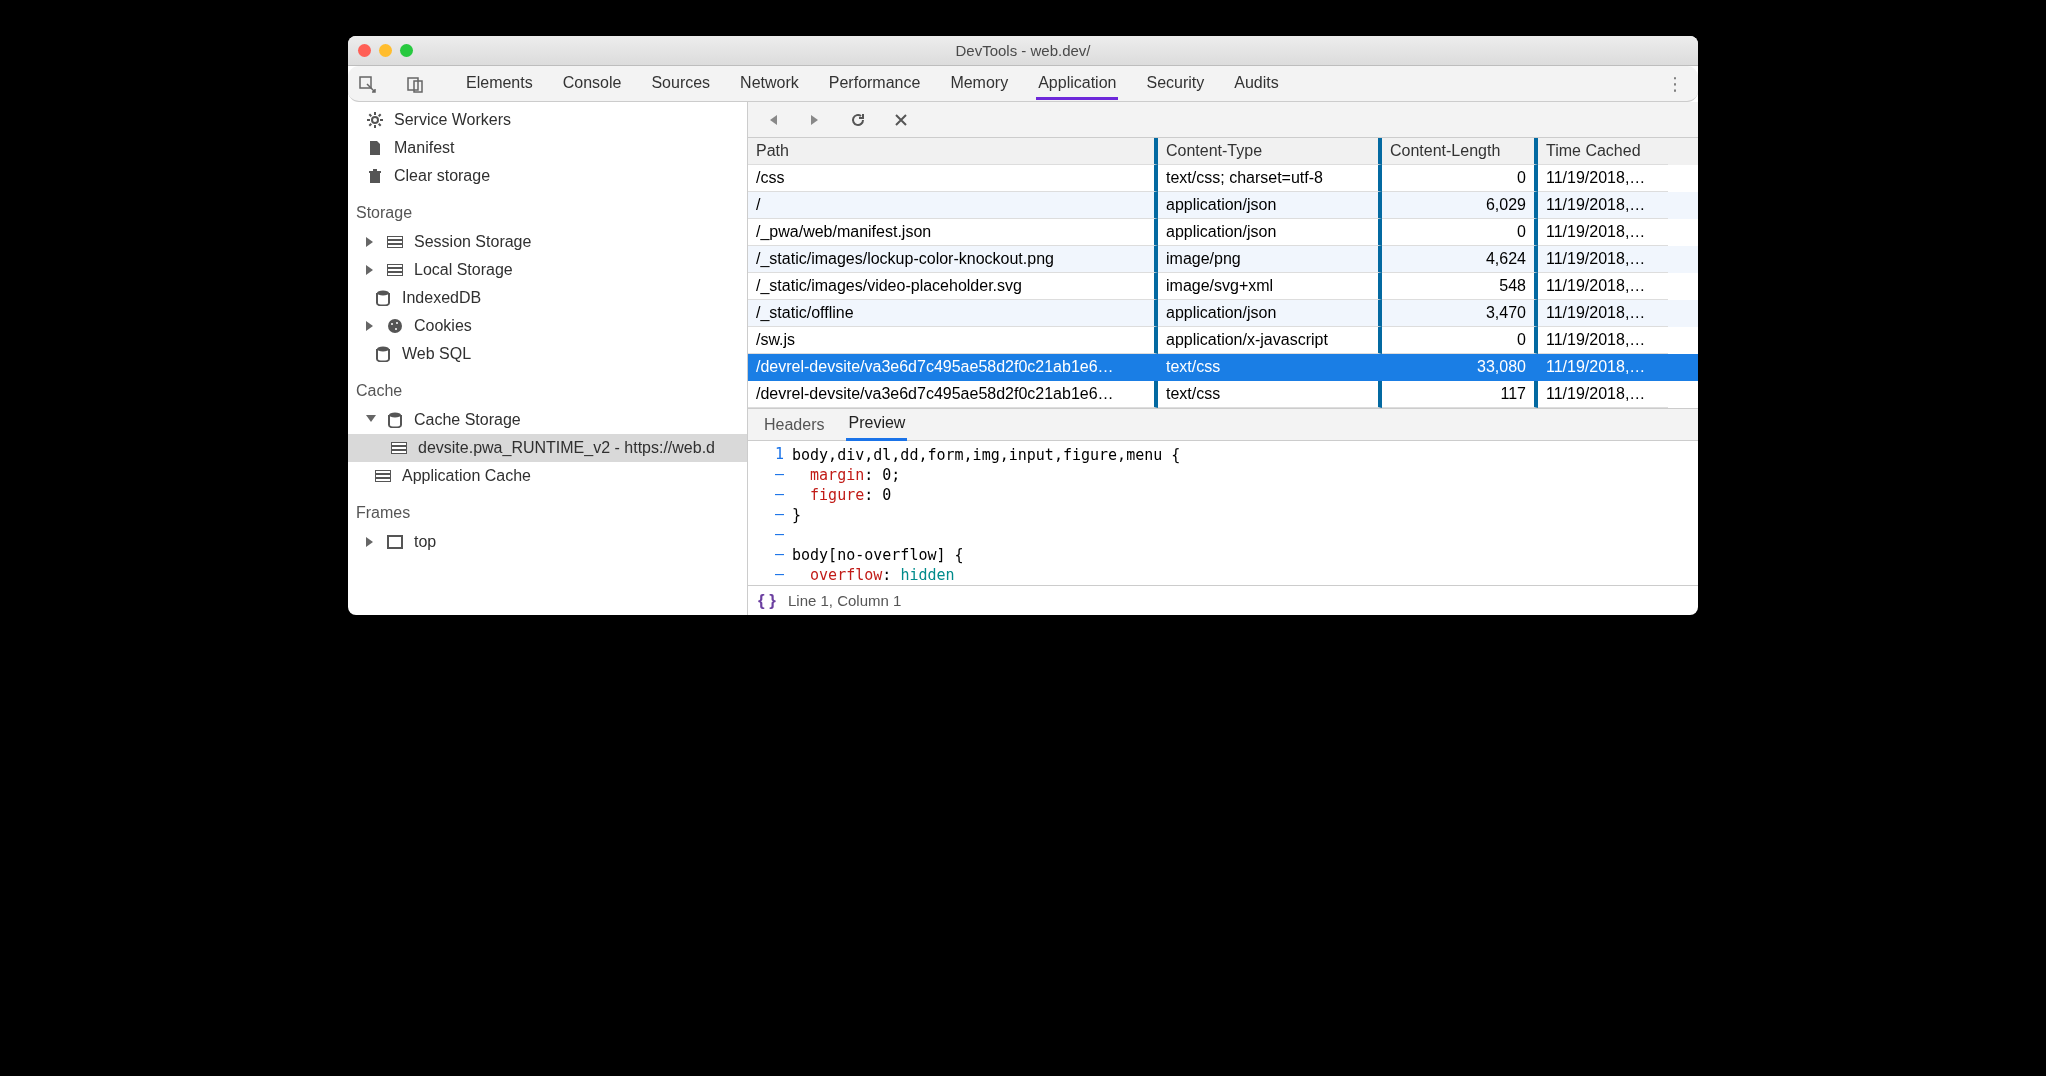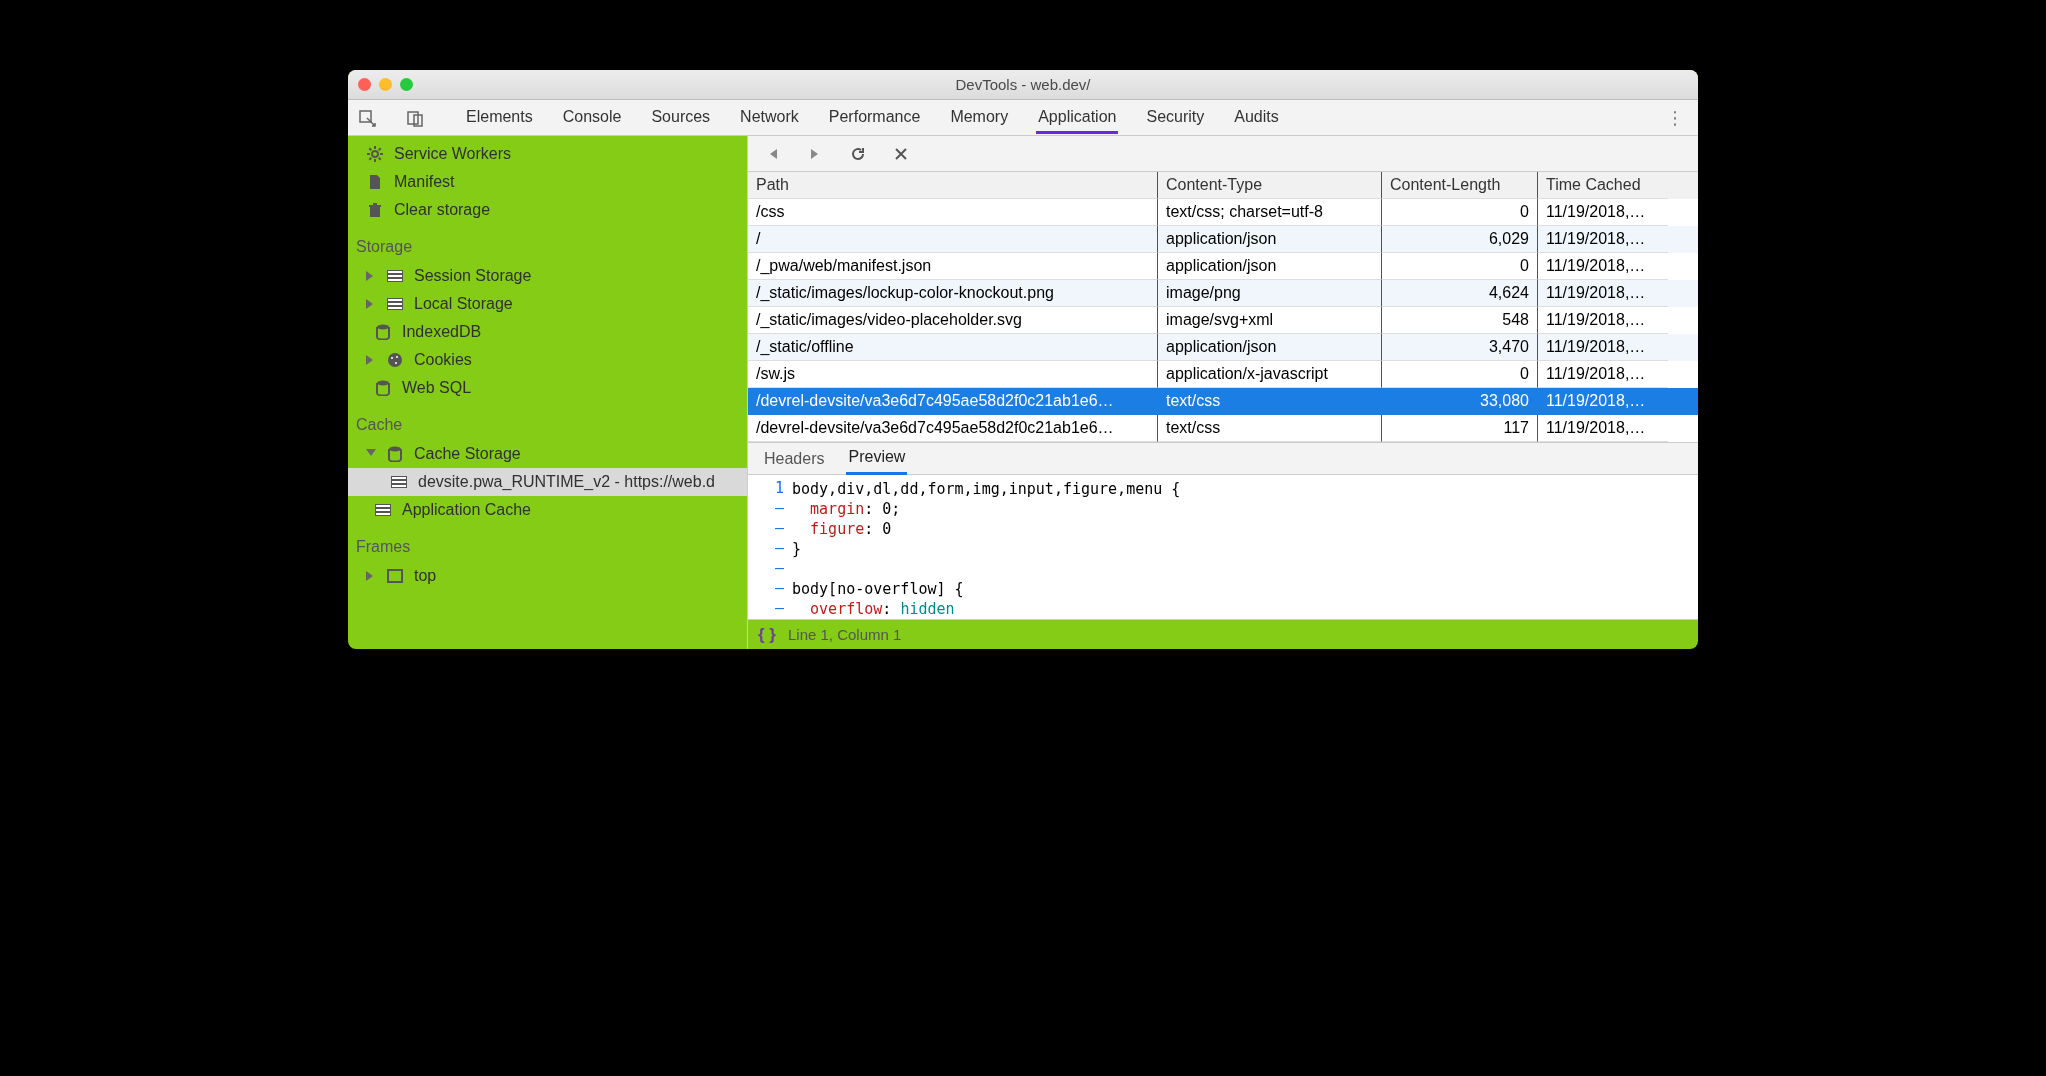--- a/index.html
+++ b/index.html
@@ -6,23 +6,23 @@
   body {
     font-family: -apple-system, "Helvetica Neue", Arial, sans-serif;
     background: #000;
     display: flex;
     align-items: flex-start;
     justify-content: center;
     width: 2046px;
     height: 1076px;
   }
   .window {
-    margin-top: 70px;
+    margin-top: 36px;
     width: 1350px;
-    background: #84cc16;
+    background: #ffffff;
     border-radius: 8px;
     box-shadow: 0 20px 60px rgba(0,0,0,.6);
     overflow: hidden;
     display: flex;
     flex-direction: column;
   }
   .titlebar {
     height: 30px;
     background: linear-gradient(#ededed,#dcdcdc);
     display: flex;
@@ -30,21 +30,21 @@
     padding: 0 10px;
     border-bottom: 1px solid #bdbdbd;
     position: relative;
   }
   .traffic { display:flex; gap:8px; }
   .dot { width:13px; height:13px; border-radius:50%; }
   .dot.red{background:#ff5f56;} .dot.yellow{background:#ffbd2e;} .dot.green{background:#27c93f;}
   .titlebar-title{ position:absolute; left:0; right:0; text-align:center; font-size:15px; color:#4a4a4a;}
   .tabstrip{
     height:36px; background:#f3f3f3; border-bottom:1px solid #ccc;
-    display:flex; align-items:center; padding:12px 8px; gap:26px;
+    display:flex; align-items:center; padding:12px 8px; gap:26px;border-radius:11px;
   }
   .tabstrip .icon-btn{ width:22px; height:22px; display:flex; align-items:center; justify-content:center; color:#666;}
   .tabstrip .tabs{ display:flex; gap:26px; margin-left:12px;}
   .tabstrip .tab{ font-size:16px; color:#333; padding:7px 2px 5px; }
   .tabstrip .tab.active{ color:#333; border-bottom:3px solid #6d28d9; }
   .tabstrip .spacer{flex:1;}
   .overflow{ color:#777; font-size:18px; padding:0 6px;}
   .body{
     display:flex; min-height:0;
   }
@@ -67,21 +67,21 @@
   }
   .toolbar{ height:36px; border-bottom:1px solid #ccc; background:#f3f3f3; display:flex; align-items:center; padding:0 18px; gap:28px; color:#666;}
   .toolbar .tb-btn{ font-size:16px;}
   .table{ border-bottom:1px solid #ccc; }
   .thead, .trow{
     display:grid;
     grid-template-columns: 410px 224px 156px 130px;
   }
   .thead{ background:#f1f1f1; }
   .th,.td{
-    border-right:1px solid #0369a1; border-bottom:1px solid #ddd;
+    border-right:4px solid #0369a1; border-bottom:1px solid #ddd;
     padding:4px 8px; font-size:16px; white-space:nowrap; overflow:hidden; text-overflow:ellipsis;
   }
   .th{ font-weight:400; color:#333; }
   .td.num{ text-align:right;}
   .trow:nth-child(odd){ background:#fff;}
   .trow:nth-child(even){ background:#f1f6fd;}
   .trow.selected{ background:#1a7ee5; color:#fff;}
   .trow.selected .td{ border-right-color:#1a7ee5; border-bottom-color:#1a7ee5;}
   .th:last-child,.td:last-child{border-right:none;}
   .subtabs{ height:32px; border-bottom:1px solid #ccc; display:flex; align-items:center; gap:20px; padding:0 14px; background:#f3f3f3;}

